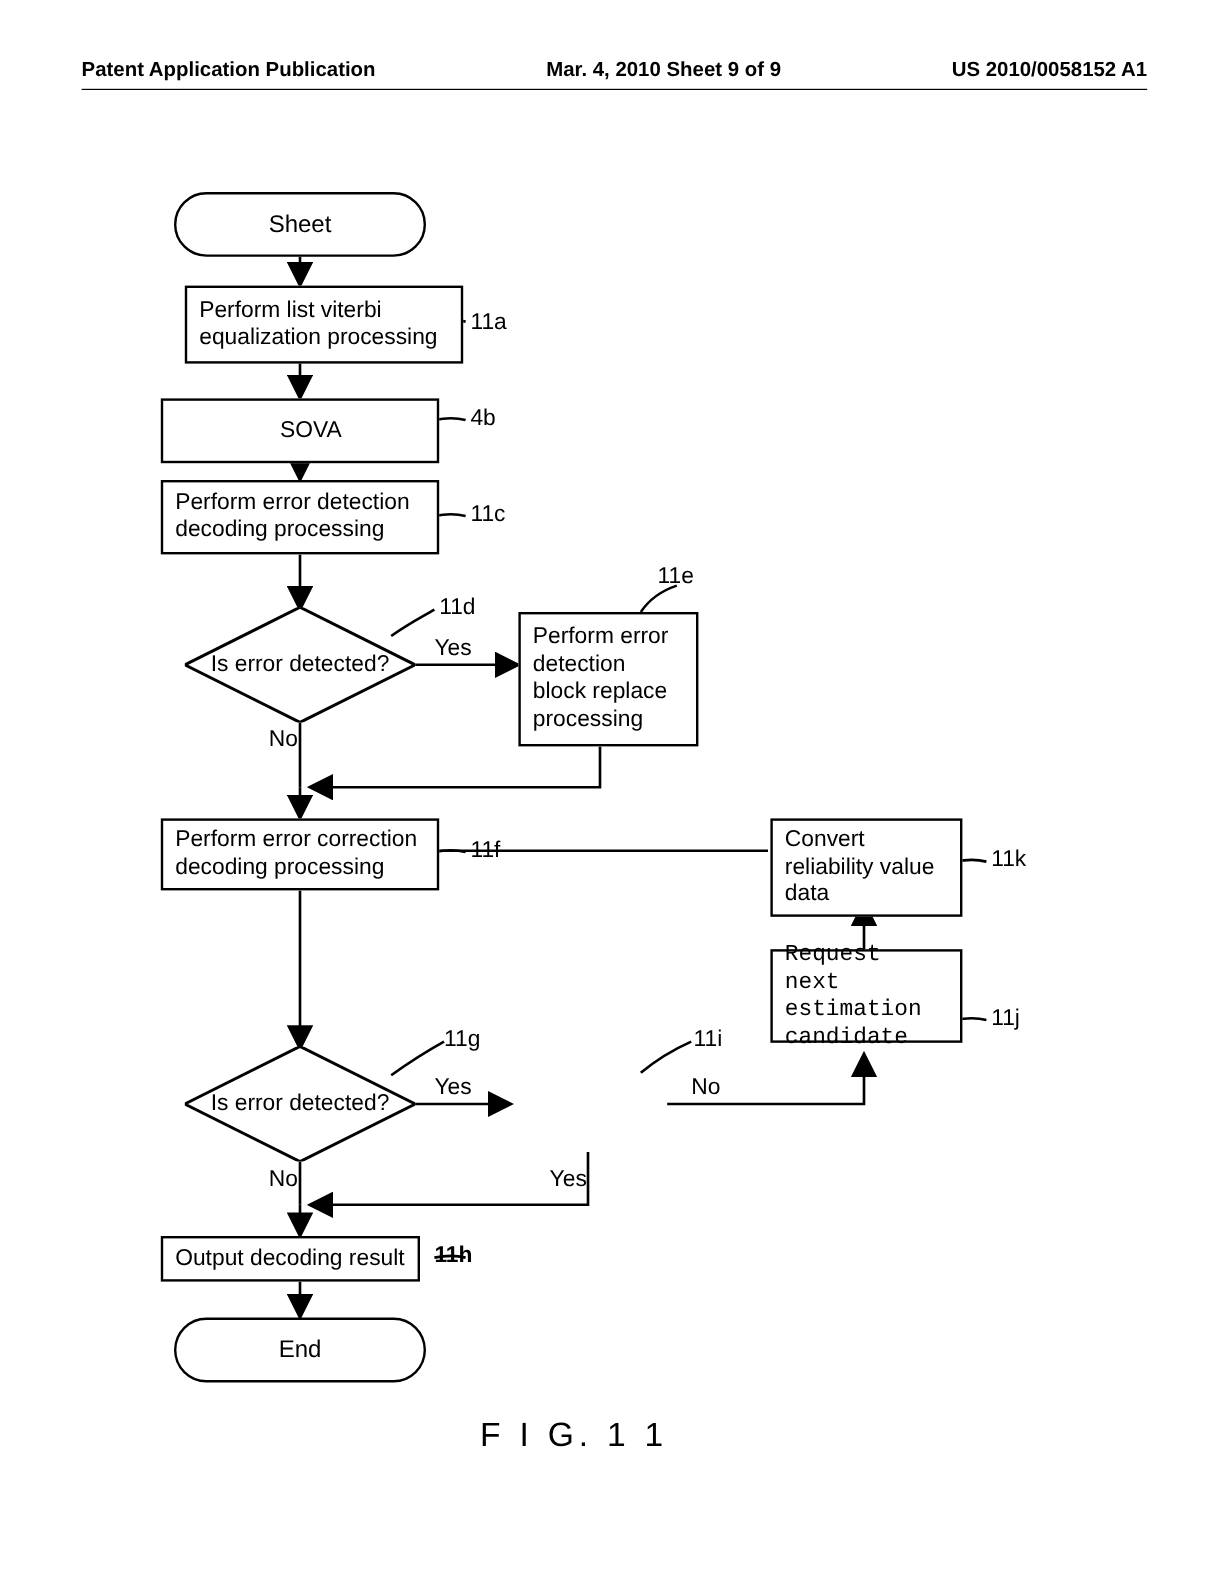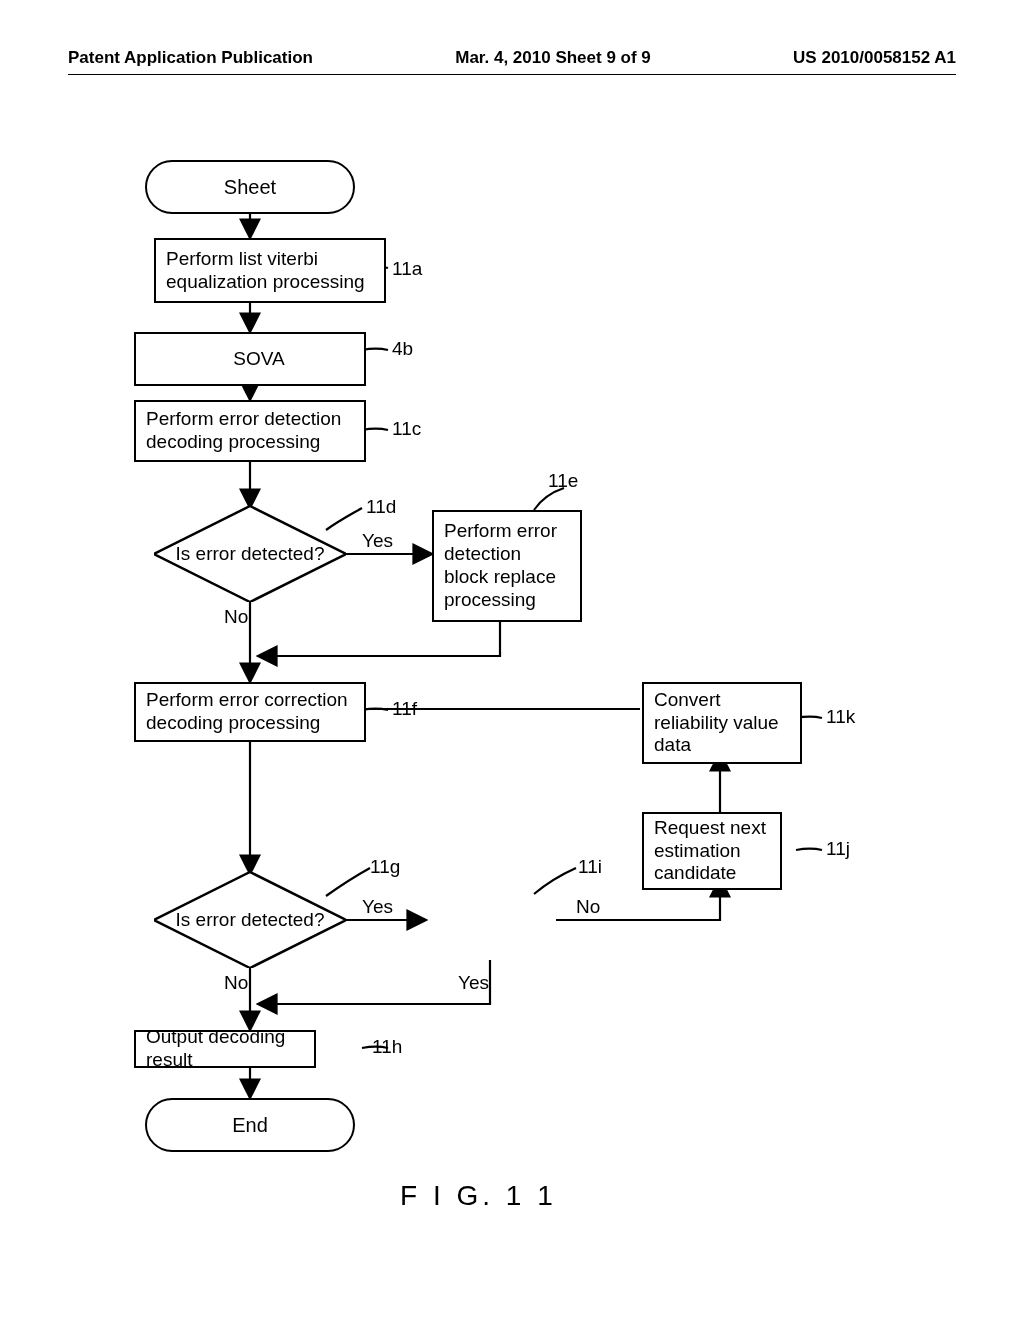--- a/index.html
+++ b/index.html
@@ -176,45 +176,45 @@
   <div class="node proc" style="left:4px; top:522px; width:232px; height:60px;">
     <span>Perform error correction decoding processing</span>
   </div>
   <div class="lbl" style="left:262px; top:538px;">11f</div>
 
   <div class="node proc" style="left:512px; top:522px; width:160px; height:82px;">
     <span>Convert reliability value data</span>
   </div>
   <div class="lbl" style="left:696px; top:546px;">11k</div>
 
-  <div class="node proc" style="left:512px; top:652px; width:140px; height:78px;">
+  <div class="node proc" style="left:512px; top:631px; width:160px; height:78px;font-family:Liberation Mono, monospace;">
     <span>Request next estimation candidate</span>
   </div>
   <div class="lbl" style="left:696px; top:678px;">11j</div>
 
   <div class="node" style="left:24px; top:712px; width:192px; height:96px;">
     <svg width="192" height="96" viewBox="0 0 192 96" style="position:absolute;left:0;top:0;">
       <polygon points="0,48 96,0 192,48 96,96" fill="#fff" stroke="#000" stroke-width="2.5"></polygon>
     </svg>
     <div class="diamond-txt" style="left:0;top:0;width:192px;height:96px;">
       <span>Is error detected?</span>
     </div>
   </div>
   <div class="lbl" style="left:240px; top:696px;">11g</div>
   <div class="lbl" style="left:232px; top:736px;">Yes</div>
   <div class="lbl" style="left:94px; top:812px;">No</div>
 
   <div class="lbl" style="left:448px; top:696px;">11i</div>
   <div class="lbl" style="left:446px; top:736px;">No</div>
   <div class="lbl" style="left:328px; top:812px;">Yes</div>
 
-  <div class="node proc" style="left:4px; top:870px; width:182px; height:38px;">
+  <div class="node proc" style="left:4px; top:870px; width:216px; height:38px;">
     <span>Output decoding result</span>
   </div>
-  <div class="lbl" style="left:242px; top:876px;">11h</div>
+  <div class="lbl" style="left:232px; top:876px;font-weight:bold;">11h</div>
 
   <div class="node term" style="left:15px; top:938px;">
     <span>End</span>
   </div>
 
 </div>
 
 <div class="figcap" style="left:400px; top:1180px;">F I G. 1 1</div>
 
 </body></html>

